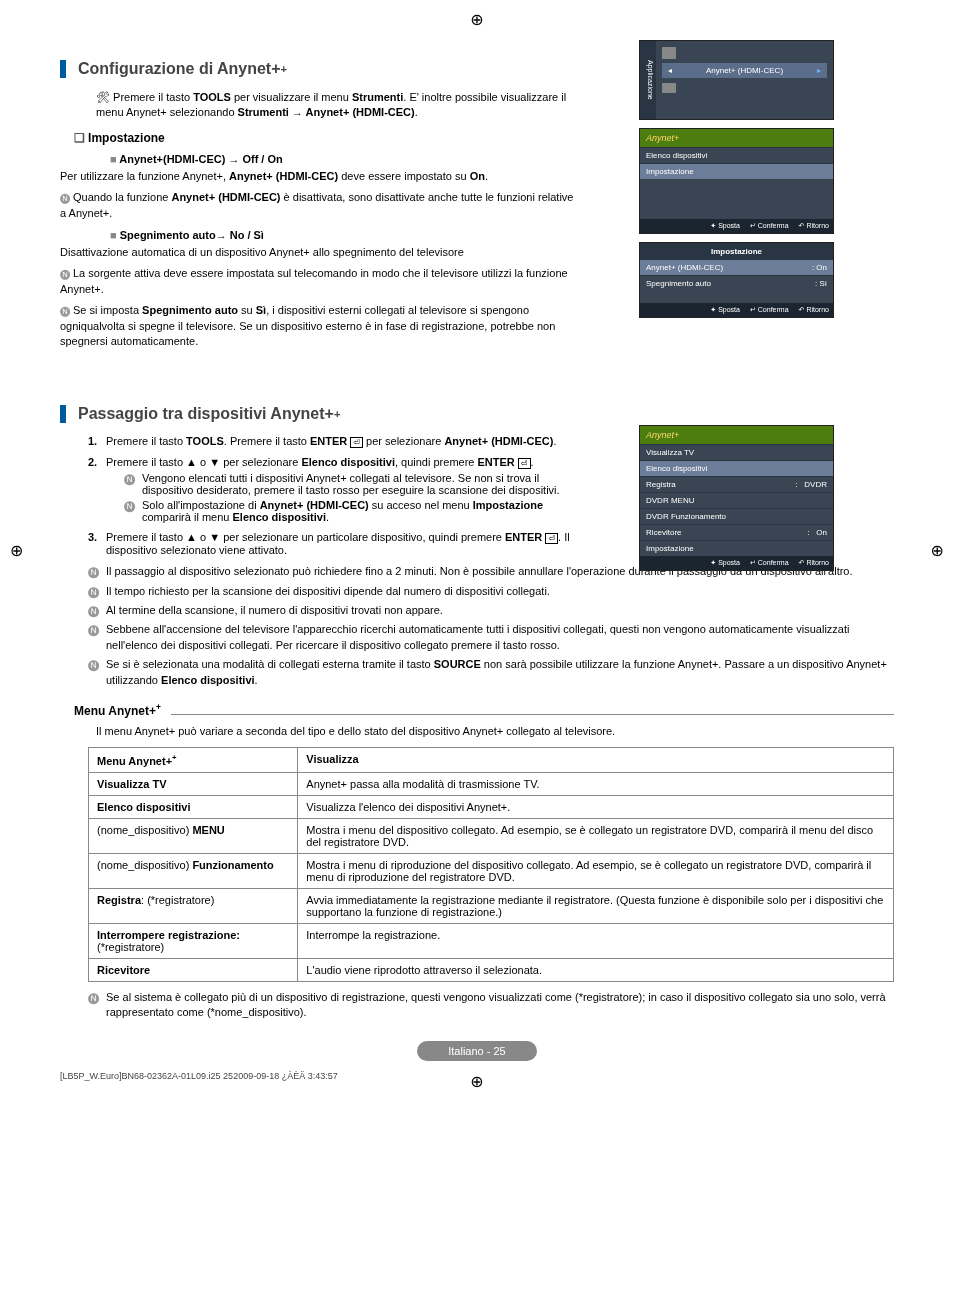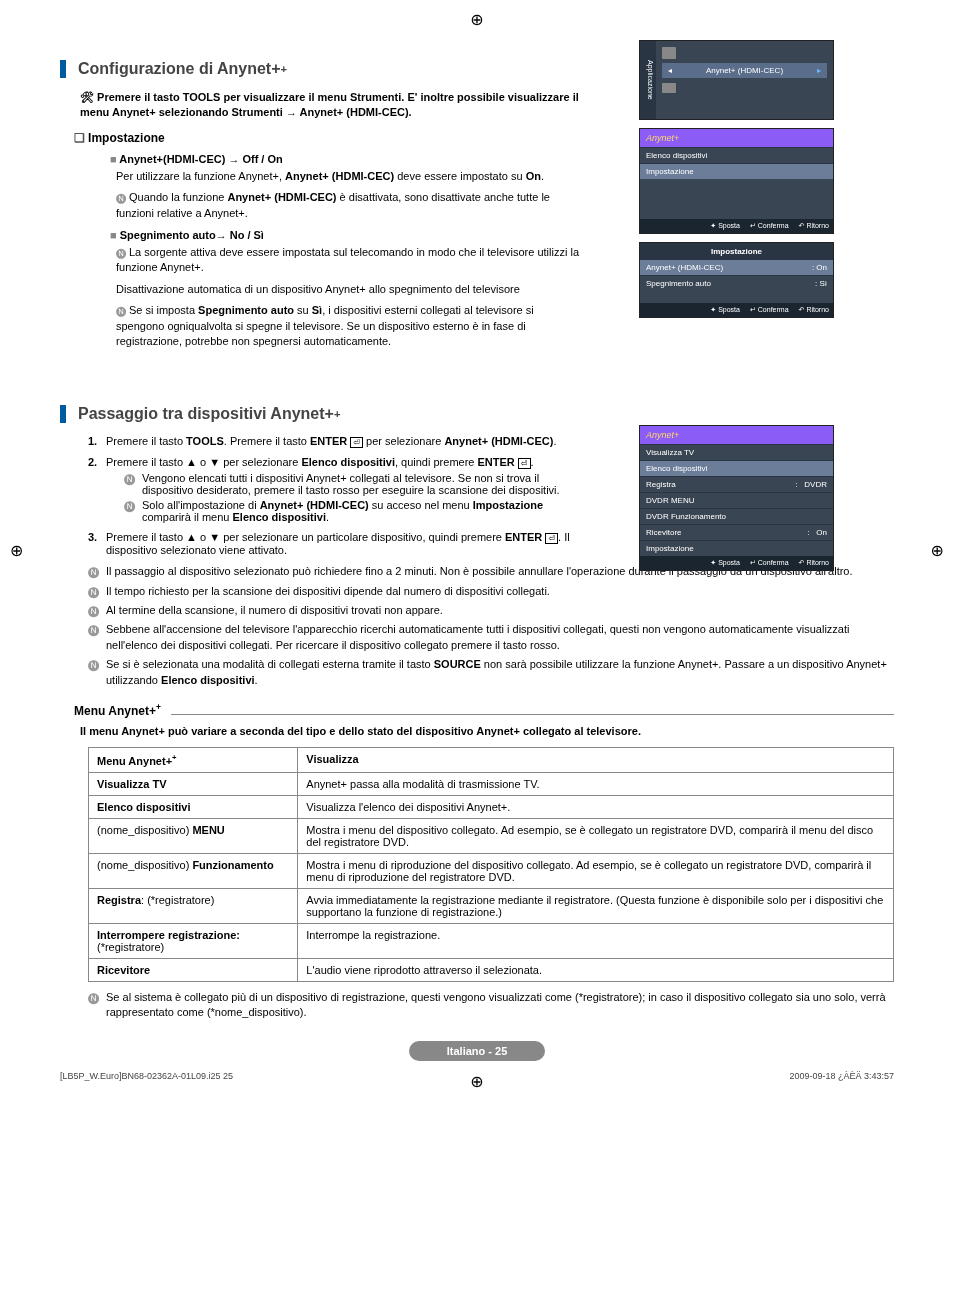--- a/index.html
+++ b/index.html
@@ -39,22 +39,22 @@
     margin-top: 20px;
   }
   .section-title::before {
     content: "";
     width: 6px;
     height: 18px;
     background: #005a9e;
     margin-right: 12px;
   }
   .sup { font-size: 0.7em; vertical-align: super; }
-  .indent-1 { margin-left: 20px; font-weight: bold; }
-  .indent-2 { margin-left: 56px; }
+  .indent-1 { margin-left: 36px; }
+  .indent-2 { }
   .para { margin-bottom: 6px; line-height: 1.4; }
   .icon-tool { display: inline-block; width: 14px; text-align: center; }
   .subsection {
     font-weight: bold;
     font-size: 12px;
     margin: 10px 0 6px 14px;
   }
   .subsection::before { content: "❏ "; color: #555; }
   .bullet-sq {
     font-weight: bold;
@@ -68,21 +68,21 @@
   .content-right { position: absolute; right: 60px; width: 195px; }
   .flex-row { display: flex; gap: 20px; position: relative; }
   .osd-box {
     background: #3a4553;
     color: #fff;
     font-size: 8px;
     margin-bottom: 8px;
     border: 1px solid #222;
   }
   .osd-header {
-    background: #8b5cf6;
+    background: #4d7c0f;
     color: #ffd966;
     padding: 4px 6px;
     font-style: italic;
     font-size: 9px;
   }
   .osd-row {
     padding: 3px 6px;
     display: flex;
     justify-content: space-between;
     border-top: 1px solid #2a3543;
@@ -173,29 +173,29 @@
     padding: 5px 8px;
     text-align: left;
     vertical-align: top;
   }
   table.menu-table th { font-weight: bold; background: #fff; }
   .page-footer-bar {
     background: #888;
     color: #fff;
     text-align: center;
     padding: 4px;
-    font-weight: bold;
+    font-weight: normal;
     font-size: 11px;
     border-radius: 10px;
-    width: 136px;
+    width: 120px;
     margin: 20px auto 10px;
   }
   .doc-footer {
     display: flex;
-    justify-content: space-between;
+    justify-content: flex-start;
     font-size: 9px;
     color: #444;
     margin-top: 10px;
   }
   .note-list { margin-left: 28px; }
   .note-list .nl-item { display: flex; margin-bottom: 4px; line-height: 1.4; }
   .note-list .nl-icon { min-width: 18px; color: #999; }
 </style>
 </head>
 <body class="crop-marks">
@@ -218,25 +218,25 @@
     <div class="bullet-sq"><span>Anynet+(HDMI-CEC) → Off / On</span></div>
     <div class="para indent-2">
       <span>Per utilizzare la funzione Anynet+, </span><b>Anynet+ (HDMI-CEC)</b><span> deve essere impostato su </span><b>On</b><span>.</span>
     </div>
     <div class="para indent-2">
       <span class="note-icon"></span>
       <span>Quando la funzione </span><b>Anynet+ (HDMI-CEC)</b><span> è disattivata, sono disattivate anche tutte le funzioni relative a Anynet+.</span>
     </div>
 
     <div class="bullet-sq"><span>Spegnimento auto→ No / Sì</span></div>
+    <div class="para indent-2">Disattivazione automatica di un dispositivo Anynet+ allo spegnimento del televisore</div>
     <div class="para indent-2">
       <span class="note-icon"></span>
       <span>La sorgente attiva deve essere impostata sul telecomando in modo che il televisore utilizzi la funzione Anynet+.</span>
     </div>
-    <div class="para indent-2">Disattivazione automatica di un dispositivo Anynet+ allo spegnimento del televisore</div>
     <div class="para indent-2">
       <span class="note-icon"></span>
       <span>Se si imposta </span><b>Spegnimento auto</b><span> su </span><b>Sì</b><span>, i dispositivi esterni collegati al televisore si spengono ogniqualvolta si spegne il televisore. Se un dispositivo esterno è in fase di registrazione, potrebbe non spegnersi automaticamente.</span>
     </div>
   </div>
 
   <div class="content-right" style="top:0;">
     <div class="osd-box osd-tv">
       <div class="osd-tv-side">Applicazione</div>
       <div class="osd-tv-icon"></div>

